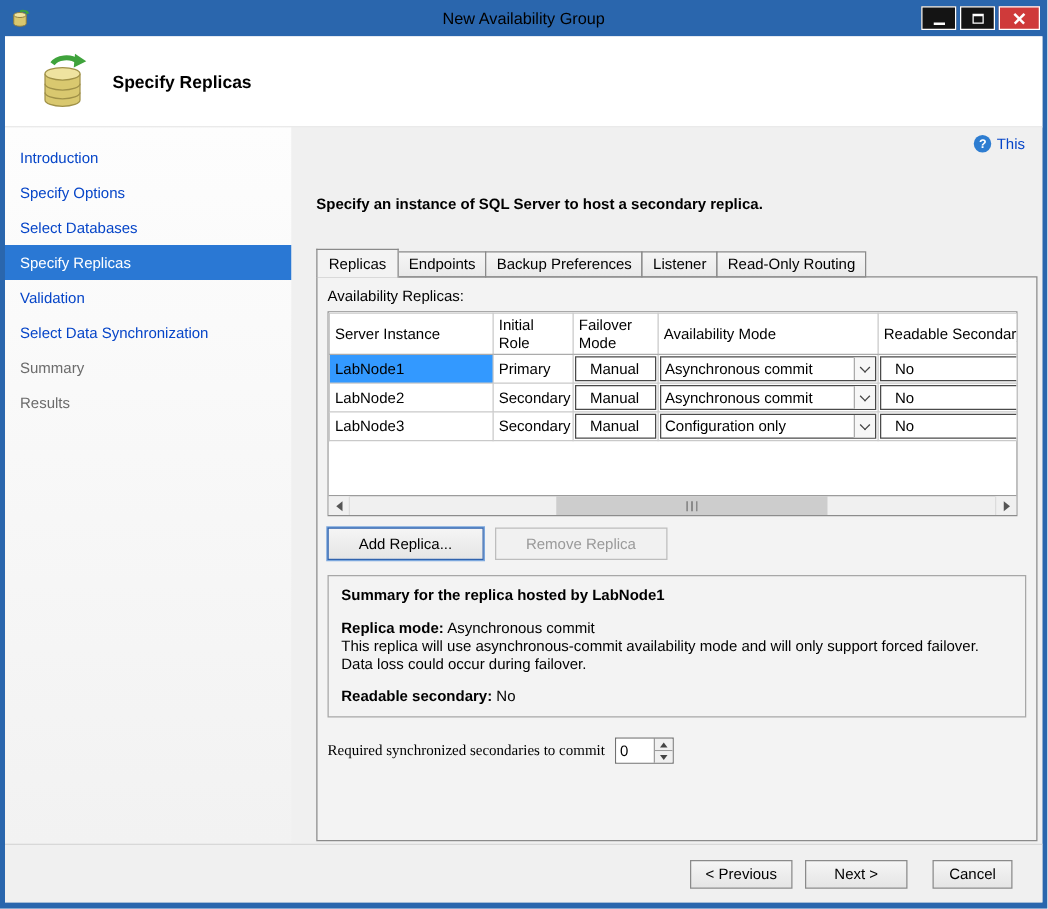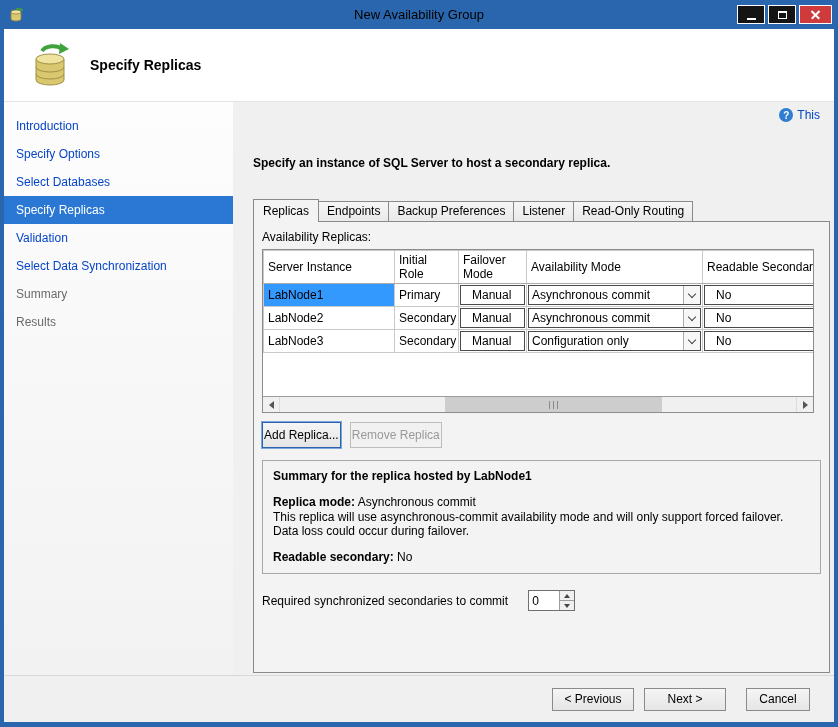--- a/index.html
+++ b/index.html
@@ -68,35 +68,35 @@
   .scroll-btn{width:17px;display:flex;align-items:center;justify-content:center;background:#f0f0f0;cursor:pointer;}
   .scroll-btn.right{border-left:1px solid #dcdcdc;}
   .scroll-btn.left{border-right:1px solid #dcdcdc;}
   .tri-left{width:0;height:0;border-top:4px solid transparent;border-bottom:4px solid transparent;border-right:5px solid #555;}
   .tri-right{width:0;height:0;border-top:4px solid transparent;border-bottom:4px solid transparent;border-left:5px solid #555;}
   .scroll-track{flex:1;position:relative;}
   .scroll-thumb{position:absolute;left:32%;width:42%;top:0;bottom:0;background:#cdcdcd;display:flex;align-items:center;justify-content:center;cursor:pointer;}
   .grip{width:9px;height:8px;background:repeating-linear-gradient(90deg,#8a8a8a 0 1px,transparent 1px 4px);}
 
   
-  .btn{height:26px;padding:0 1px;background:linear-gradient(#f5f5f5,#e5e5e5);border:1px solid #8a8a8a;font-size:12px;font-family:inherit;cursor:pointer;}
+  .btn{height:26px;padding:0 24px;background:linear-gradient(#f5f5f5,#e5e5e5);border:1px solid #8a8a8a;font-size:12px;font-family:inherit;cursor:pointer;}
   .btn.focused{border:1px solid #2f62ad;box-shadow:0 0 0 1px #7ba7dd;}
   .btn.disabled{color:#9a9a9a;border-color:#bdbdbd;background:#f1f1f1;cursor:default;}
   .replica-btns{margin-top:9px;display:flex;gap:9px;}
 
   
   .summary-box{margin-top:12px;border:1px solid #a7a7a7;padding:8px 10px;width:559px;}
   .summary-title{font-weight:bold;margin-bottom:12px;}
   .sum-line{line-height:15px;}
   .sum-desc{line-height:14px;margin-bottom:12px;}
   .b{font-weight:bold;}
 
   
   .spin-row{margin-top:16px;display:flex;align-items:center;}
-  .spin-label{margin-right:20px;}
+  .spin-label{margin-right:8px;font-family:Liberation Serif, serif;}
   .spinner{display:flex;height:21px;border:1px solid #707070;background:#fff;}
   .spin-input{width:30px;border:none;outline:none;padding:0 3px;font-size:12px;font-family:inherit;}
   .spin-btns{width:15px;display:flex;flex-direction:column;border-left:1px solid #9c9c9c;}
   .spin-up,.spin-down{flex:1;display:flex;align-items:center;justify-content:center;background:#f0f0f0;cursor:pointer;}
   .spin-up{border-bottom:1px solid #9c9c9c;}
   .tri-up{width:0;height:0;border-left:3px solid transparent;border-right:3px solid transparent;border-bottom:4px solid #444;}
   .tri-down{width:0;height:0;border-left:3px solid transparent;border-right:3px solid transparent;border-top:4px solid #444;}
 
   
   .footer{height:47px;flex:0 0 auto;border-top:1px solid #d8d8d8;background:#f0f0f0;display:flex;align-items:center;justify-content:flex-end;padding-right:24px;gap:10px;}

